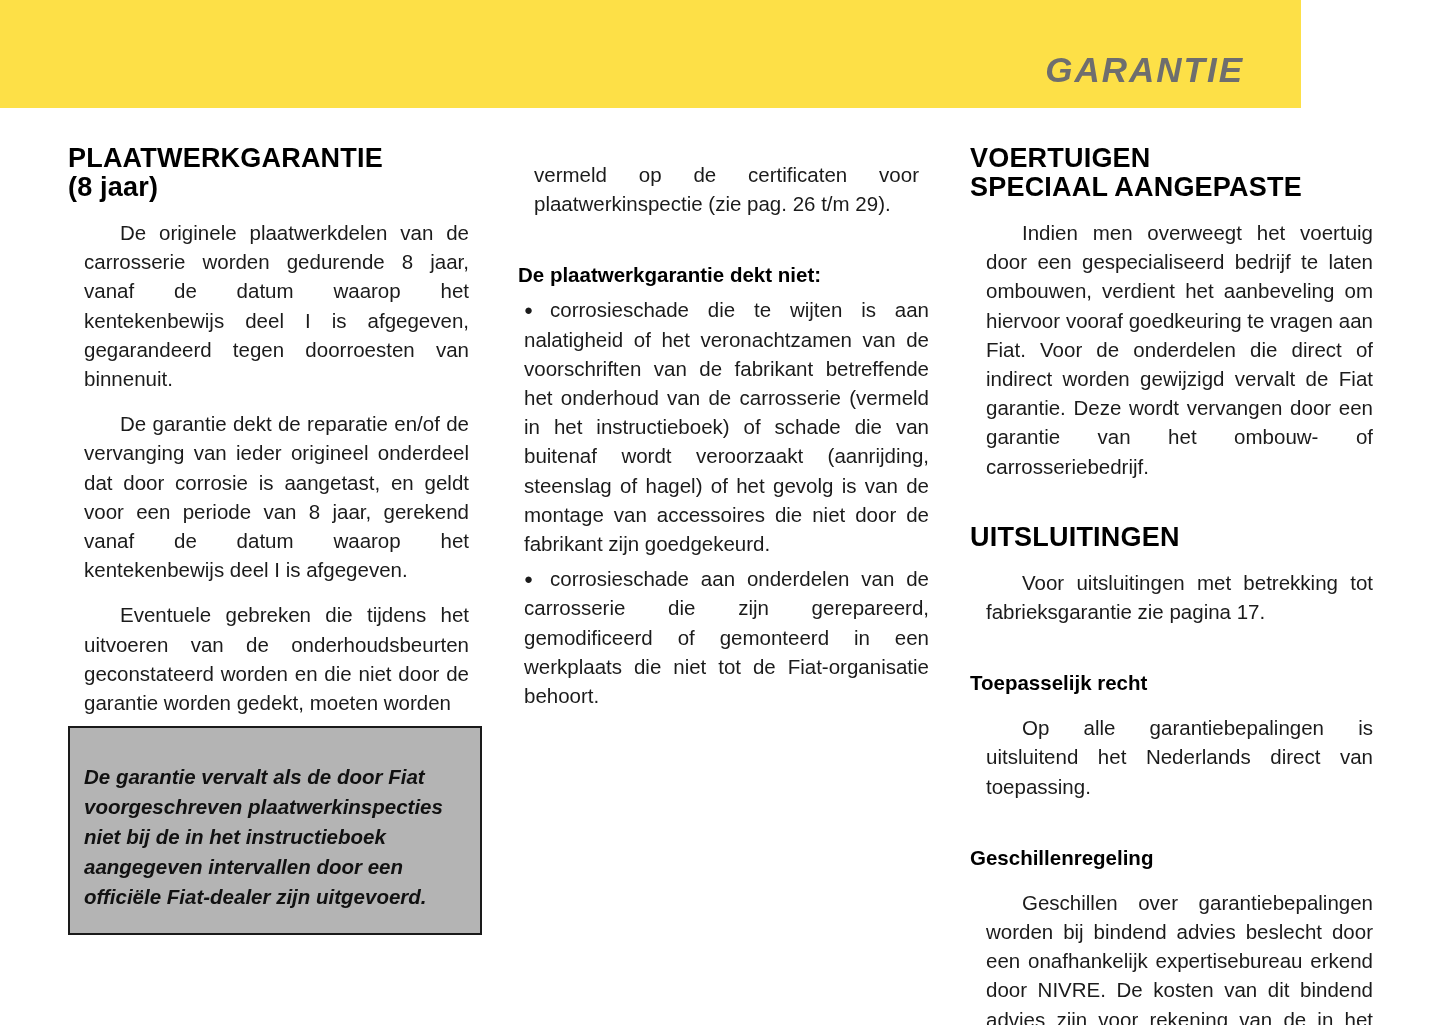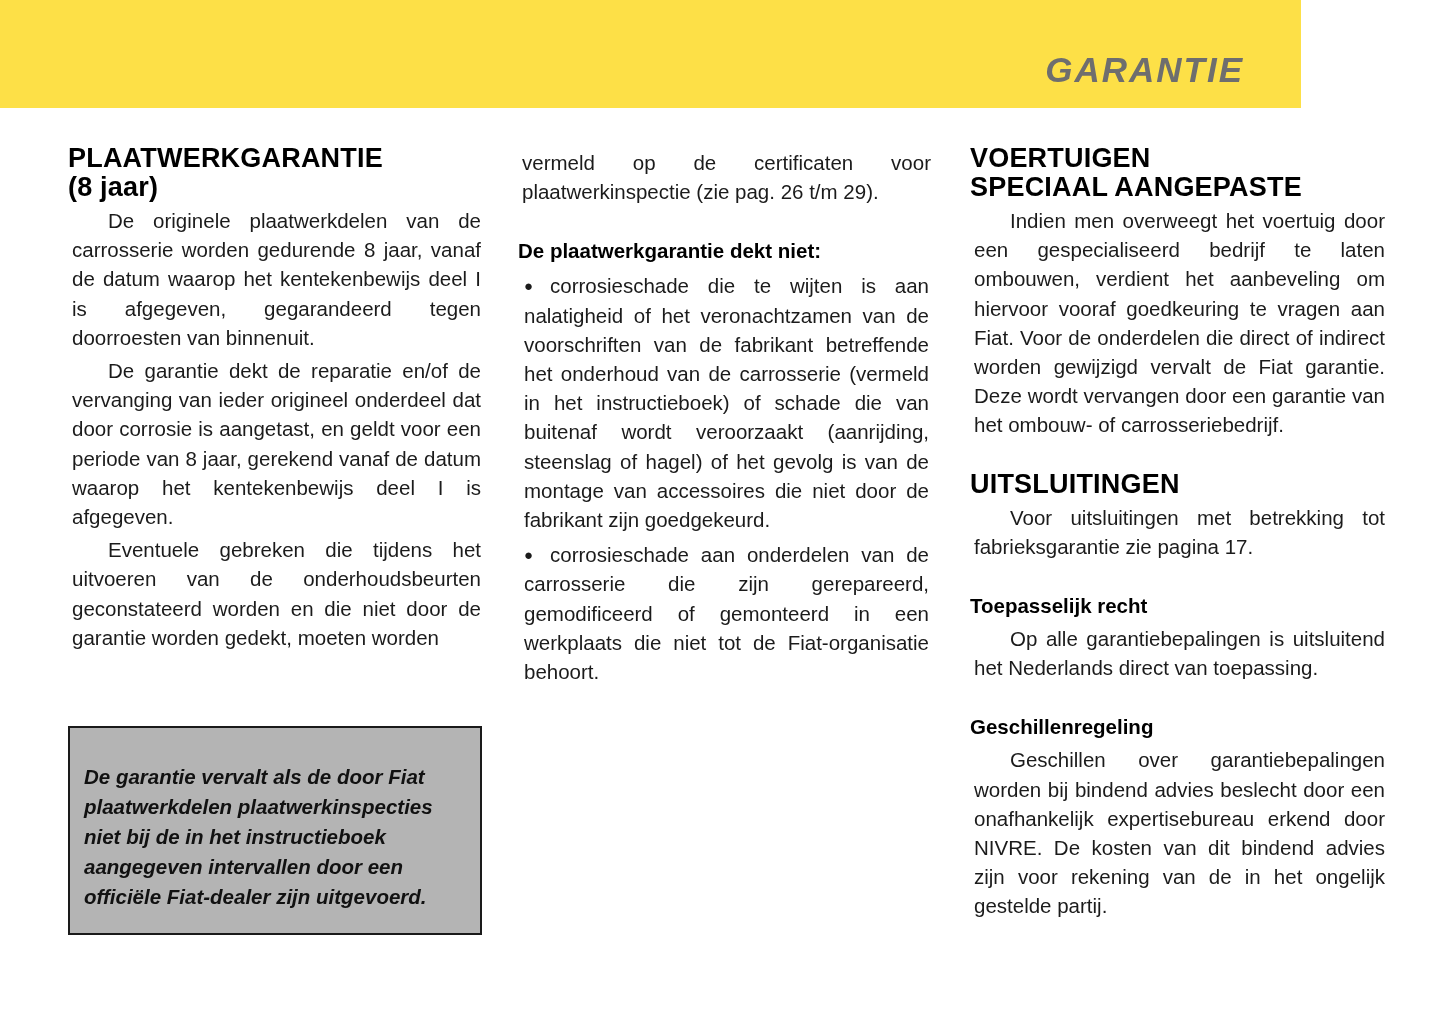--- a/index.html
+++ b/index.html
@@ -72,21 +72,21 @@
   .h-sub {
     font-size: 20.5px;
     font-weight: bold;
     line-height: 29px;
     text-align: left;
     margin: 0;
     color: #000;
   }
 
   p.para {
-    margin: 4px;
+    margin: 16px;
     text-indent: 36px;
     text-align: justify;
   }
   p.para.noindent { text-indent: 0; }
   .gap-md  { height: 26px; }
 
   
   .bullet-item {
     position: relative;
     margin: 6px;
@@ -139,21 +139,21 @@
 
   <div class="column" id="col-1">
     <div class="h-major">PLAATWERKGARANTIE</div>
     <div class="h-major">(8 jaar)</div>
     <p class="para">De originele plaatwerkdelen van de carrosserie worden gedurende 8 jaar, vanaf de datum waarop het kentekenbewijs deel I is afgegeven, gegarandeerd tegen doorroesten van binnenuit.</p>
     <p class="para">De garantie dekt de reparatie en/of de vervanging van ieder origineel onderdeel dat door corrosie is aangetast, en geldt voor een periode van 8 jaar, gerekend vanaf de datum waarop het kentekenbewijs deel I is afgegeven.</p>
     <p class="para">Eventuele gebreken die tijdens het uitvoeren van de onderhoudsbeurten geconstateerd worden en die niet door de garantie worden gedekt, moeten worden</p>
   </div>
 
   <div id="callout-box">
-    <div id="callout-text">De garantie vervalt als de door Fiat plaatwerkdelen plaatwerkinspecties niet bij de in het instructieboek aangegeven intervallen door een officiële Fiat-dealer zijn uitgevoerd.</div>
+    <div id="callout-text">De garantie vervalt als de door Fiat voorgeschreven plaatwerkinspecties niet bij de in het instructieboek aangegeven intervallen door een officiële Fiat-dealer zijn uitgevoerd.</div>
   </div>
 
   <div class="column" id="col-2">
     <p class="para noindent">vermeld op de certificaten voor plaatwerkinspectie (zie pag. 26 t/m 29).</p>
     <div class="gap-md"></div>
     <div class="h-sub">De plaatwerkgarantie dekt niet:</div>
     <p class="bullet-item">
       <span class="bullet-glyph">●</span><span class="bullet-text">corrosieschade die te wijten is aan nalatigheid of het veronachtzamen van de voorschriften van de fabrikant betreffende het onderhoud van de carrosserie (vermeld in het instructieboek) of schade die van buitenaf wordt veroorzaakt (aanrijding, steenslag of hagel) of het gevolg is van de montage van accessoires die niet door de fabrikant zijn goedgekeurd.</span>
     </p>
     <p class="bullet-item">

